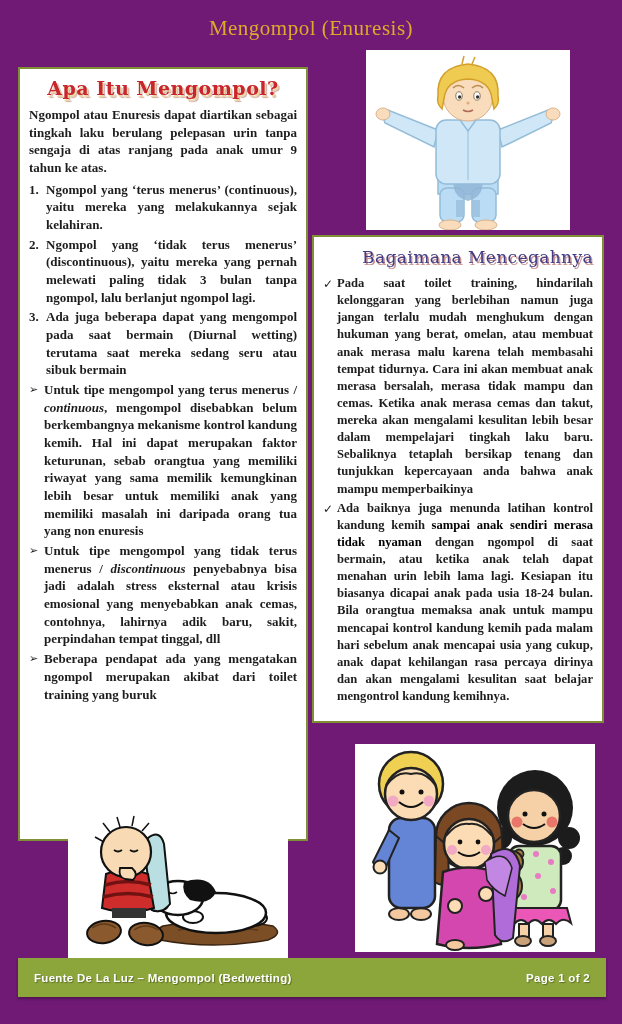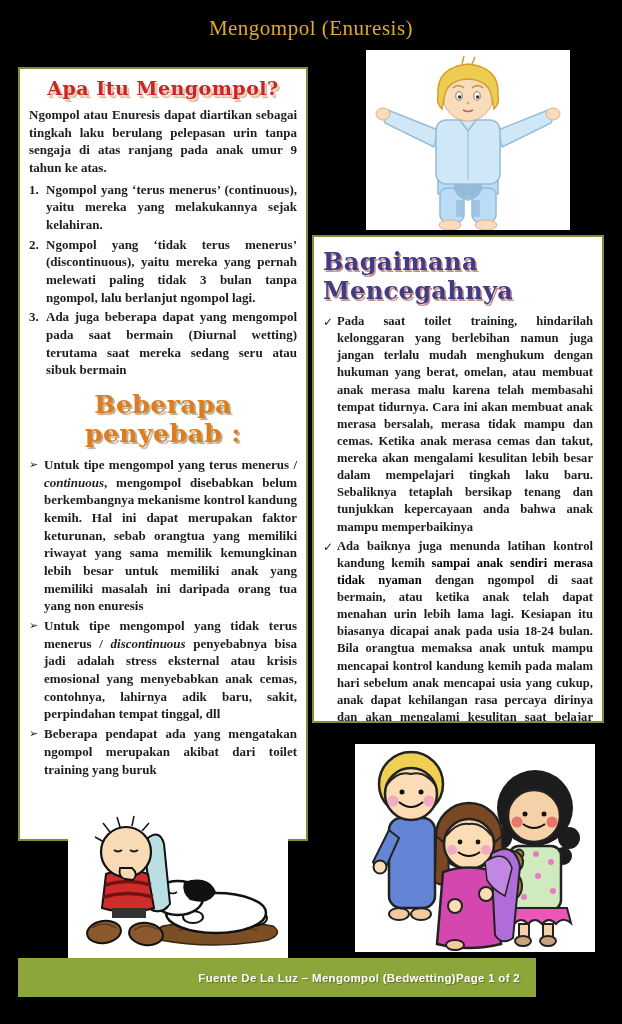--- a/index.html
+++ b/index.html
@@ -1,38 +1,38 @@
 <!DOCTYPE html>
 <html><head>
 <meta charset="utf-8">
 <style>
   html,body{margin:0;padding:0;background:#ffffff;}
   body{width:622px;height:1024px;position:relative;overflow:hidden;
        font-family:"Liberation Serif", serif;-webkit-font-smoothing:antialiased;}
-  .page{position:absolute;inset:0;background:#000000;}
+  .page{position:absolute;inset:0;background:#701a75;}
 
   .doc-title{position:absolute;top:16px;left:0;right:0;text-align:center;
     font-size:21px;color:#DFA92B;letter-spacing:.5px;font-family:"Liberation Serif",serif;}
 
   .gbox{position:absolute;border:2px solid #7F8F36;box-sizing:border-box;
     padding:6px 9px 0 9px;background:#fff;overflow:hidden;}
   .left-box{left:18px;top:67px;width:290px;height:774px;}
   .right-box{left:312px;top:235px;width:292px;height:488px;}
 
   .h-red{margin:2px 0 7px;text-align:center;font-family:"DejaVu Serif",serif;
     font-weight:bold;font-size:19px;color:#C9252C;letter-spacing:.5px;
     text-shadow:1.5px 1.5px 0 #ecd6a4, 2.5px 2.5px 1px rgba(120,20,20,.35);}
   .h-blue{margin:9px 0 6px;text-align:center;font-family:"DejaVu Serif",serif;
     font-weight:bold;font-size:18px;color:#2B5EA7;letter-spacing:.4px;
     text-shadow:1px 1px 0 #aac6e6;}
   .h-orange{margin:11px 0 8px;text-align:center;font-family:"DejaVu Serif",serif;
     font-weight:bold;font-size:25px;color:#DE7C1E;letter-spacing:.5px;
     text-shadow:2px 2px 1px #b9ae94;}
-  .h-indigo{margin:4px 0 8px;text-align:left;font-family:"DejaVu Serif",serif;
-    font-weight:bold;font-size:24px;color:#423C87;letter-spacing:.4px;
+  .h-indigo{margin:4px 0 8px;text-align:right;font-family:"DejaVu Serif",serif;
+    font-weight:normal;font-size:17px;color:#423C87;letter-spacing:.4px;
     text-shadow:1.5px 1.5px 0 #c8918d;}
 
   .body-text{font-size:13px;line-height:1.36;color:#1d1d1d;font-weight:bold;
     text-align:justify;}
   .right-box .body-text{font-size:12.6px;line-height:1.36;}
   .intro{margin:0 0 4px 0;}
 
   .item{display:flex;margin:0 0 2px 0;}
   .item .num{flex:0 0 17px;}
   .item .bullet{flex:0 0 15px;font-family:"DejaVu Sans",sans-serif;
@@ -42,23 +42,23 @@
   .item .txt{flex:1 1 auto;}
   .item em{font-style:italic;}
   .item strong{font-weight:bold;color:#000;}
 
   .illus{position:absolute;}
   .illus svg{display:block;width:100%;height:100%;}
   .boy-illus{left:366px;top:50px;width:204px;height:180px;}
   .linus-illus{left:68px;top:812px;width:220px;height:146px;z-index:3;}
   .kids-illus{left:355px;top:744px;width:240px;height:208px;}
 
-  .footer{position:absolute;left:18px;top:958px;width:518px;height:39px;
+  .footer{position:absolute;left:18px;top:958px;width:588px;height:39px;
     background:#8CA63C;box-sizing:border-box;display:flex;align-items:center;
-    justify-content:flex-end;padding:0 16px;color:#fff;
+    justify-content:space-between;padding:0 16px;color:#fff;
     font-family:"Liberation Sans",sans-serif;font-weight:bold;font-size:11.5px;
     letter-spacing:.3px;text-shadow:1px 1px 1px rgba(60,70,20,.55);
     box-shadow:0 2px 3px rgba(0,0,0,.3);}
 </style>
 </head>
 <body>
 
 <div class="page">
 
   <div class="doc-title">Mengompol (Enuresis)</div>
@@ -75,21 +75,20 @@
       <div class="item body-text">
         <span class="num">2.</span>
         <div class="txt">Ngompol yang ‘tidak terus menerus’ (discontinuous), yaitu mereka yang pernah melewati paling tidak 3 bulan tanpa ngompol, lalu berlanjut ngompol lagi.</div>
       </div>
       <div class="item body-text">
         <span class="num">3.</span>
         <div class="txt">Ada juga beberapa dapat yang mengompol pada saat bermain (Diurnal wetting) terutama saat mereka sedang seru atau sibuk bermain</div>
       </div>
     </div>
 
-    <h3 class="h-orange">Beberapa penyebab :</h3>
     <div>
       <div class="item body-text">
         <span class="bullet">➢</span>
         <div class="txt"><span>Untuk tipe mengompol yang terus menerus / </span><em>continuous</em><span>, mengompol disebabkan belum berkembangnya mekanisme kontrol kandung kemih. Hal ini dapat merupakan faktor keturunan, sebab orangtua yang memiliki riwayat yang sama memilik kemungkinan lebih besar untuk memiliki anak yang memiliki masalah ini daripada orang tua yang non enuresis</span></div>
       </div>
       <div class="item body-text">
         <span class="bullet">➢</span>
         <div class="txt"><span>Untuk tipe mengompol yang tidak terus menerus / </span><em>discontinuous</em><span> penyebabnya bisa jadi adalah stress eksternal atau krisis emosional yang menyebabkan anak cemas, contohnya, lahirnya adik baru, sakit, perpindahan tempat tinggal, dll</span></div>
       </div>
       <div class="item body-text">

